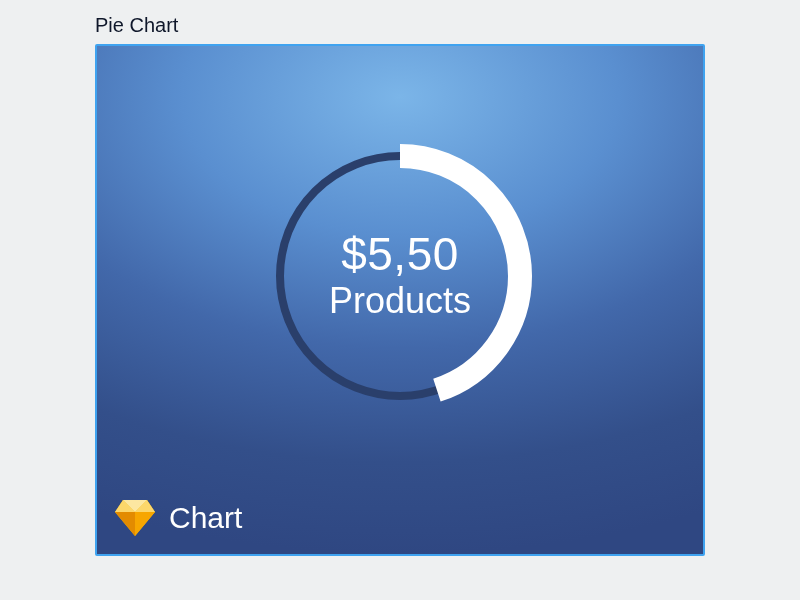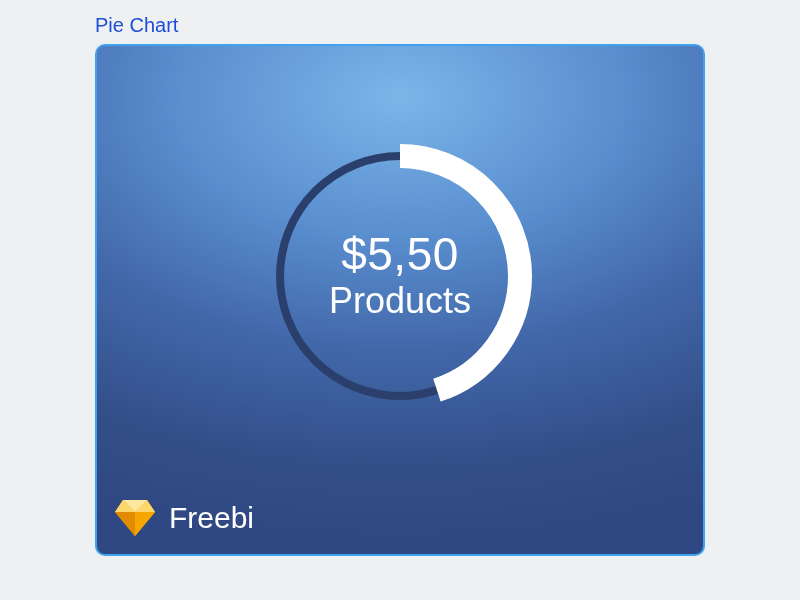--- a/index.html
+++ b/index.html
@@ -9,31 +9,31 @@
       background: #eef0f1;
       font-family: -apple-system, "Helvetica Neue", Arial, sans-serif;
       overflow: hidden;
       position: relative;
     }
     .page-title {
       position: absolute;
       top: 14px;
       left: 95px;
       font-size: 20px;
-      color: #1d4ed8;
+      color: #0f172a;
       font-weight: 400;
     }
     .card {
       position: absolute;
       top: 44px;
       left: 95px;
       width: 610px;
       height: 512px;
       border: 2px solid #3fa3f0;
-      border-radius: 10px;
+      border-radius: 2px;
       background: radial-gradient(ellipse 120% 90% at 50% 10%, #7bb5e8 0%, #5a8fd0 30%, #4268aa 55%, #334f8a 80%, #2f4782 100%);
       overflow: hidden;
     }
     .chart-wrap {
       position: absolute;
       top: 80px;
       left: 50%;
       transform: translateX(-50%);
       width: 300px;
       height: 300px;
@@ -105,16 +105,16 @@
     <span class="sketch-icon">
       <svg viewBox="0 0 40 36">
         <polygon points="0,12 8,0 32,0 40,12 20,36" fill="#f7b500"></polygon>
         <polygon points="8,0 20,12 0,12" fill="#fcd76b"></polygon>
         <polygon points="32,0 40,12 20,12" fill="#fcd76b"></polygon>
         <polygon points="8,0 32,0 20,12" fill="#fce7a1"></polygon>
         <polygon points="0,12 20,12 20,36" fill="#e38b00"></polygon>
         <polygon points="40,12 20,12 20,36" fill="#f7a600"></polygon>
       </svg>
     </span>
-    <span class="footer-label">Freebi</span>
+    <span class="footer-label">Chart</span>
   </div>
 
 </div>
 
 </body></html>

